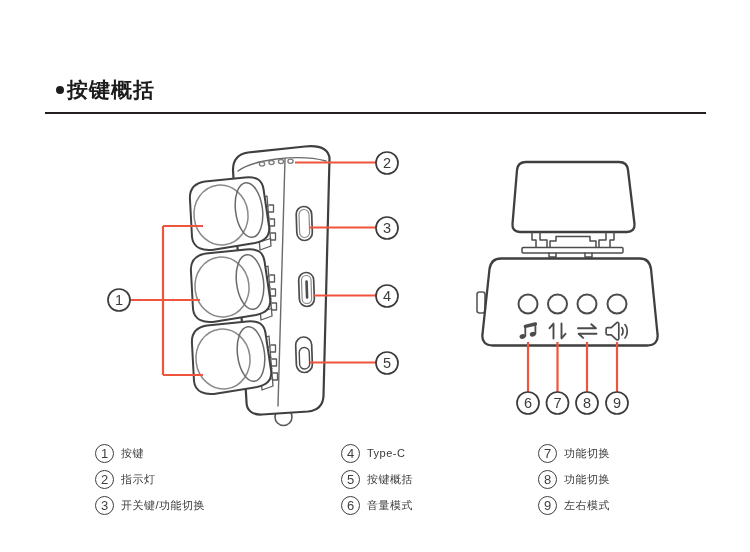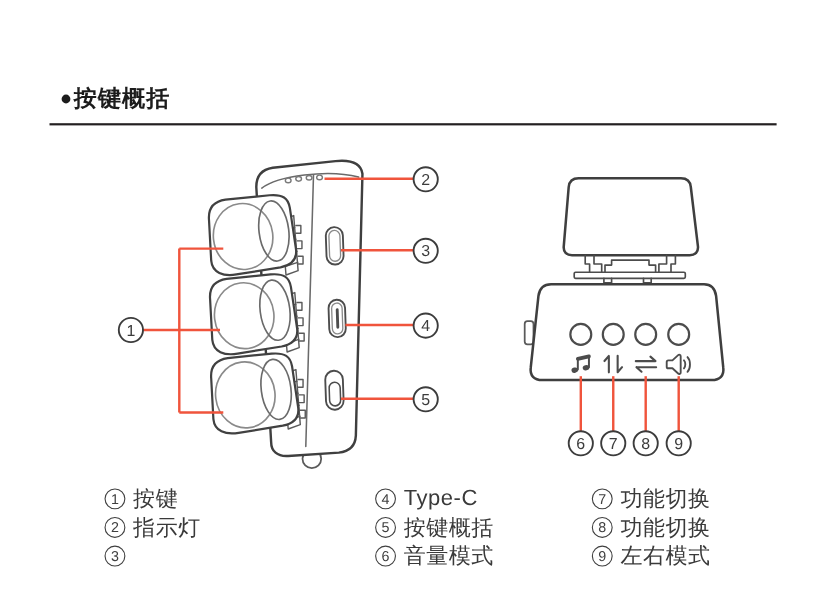--- a/index.html
+++ b/index.html
@@ -22,21 +22,21 @@
   .legend-col{position:absolute;top:0;}
   .legend-col.c1{left:95px;}
   .legend-col.c2{left:341px;}
   .legend-col.c3{left:538px;}
   .legend-item{display:flex;align-items:center;height:26px;gap:7px;}
   .num-circle{
     width:19px;height:19px;border:1.6px solid #3f3f3f;border-radius:50%;
     display:flex;align-items:center;justify-content:center;
     font-size:13px;color:#3f3f3f;flex:0 0 auto;box-sizing:border-box;line-height:1;
   }
-  .legend-label{font-size:20px;color:#3a3a3a;letter-spacing:0.5px;white-space:nowrap;}
+  .legend-label{font-size:11px;color:#3a3a3a;letter-spacing:0.5px;white-space:nowrap;}
 </style>
 </head>
 <body>
 
 <div class="page">
 
   <div class="title-row">
     <span class="bullet"></span>
     <span class="title-text">按键概括</span>
   </div>
@@ -219,20 +219,21 @@
       <div class="legend-item">
         <span class="num-circle">1</span>
         <span class="legend-label">按键</span>
       </div>
       <div class="legend-item">
         <span class="num-circle">2</span>
         <span class="legend-label">指示灯</span>
       </div>
       <div class="legend-item">
         <span class="num-circle">3</span>
+        <span class="legend-label">开关键/功能切换</span>
       </div>
     </div>
     <div class="legend-col c2">
       <div class="legend-item">
         <span class="num-circle">4</span>
         <span class="legend-label">Type-C</span>
       </div>
       <div class="legend-item">
         <span class="num-circle">5</span>
         <span class="legend-label">按键概括</span>

